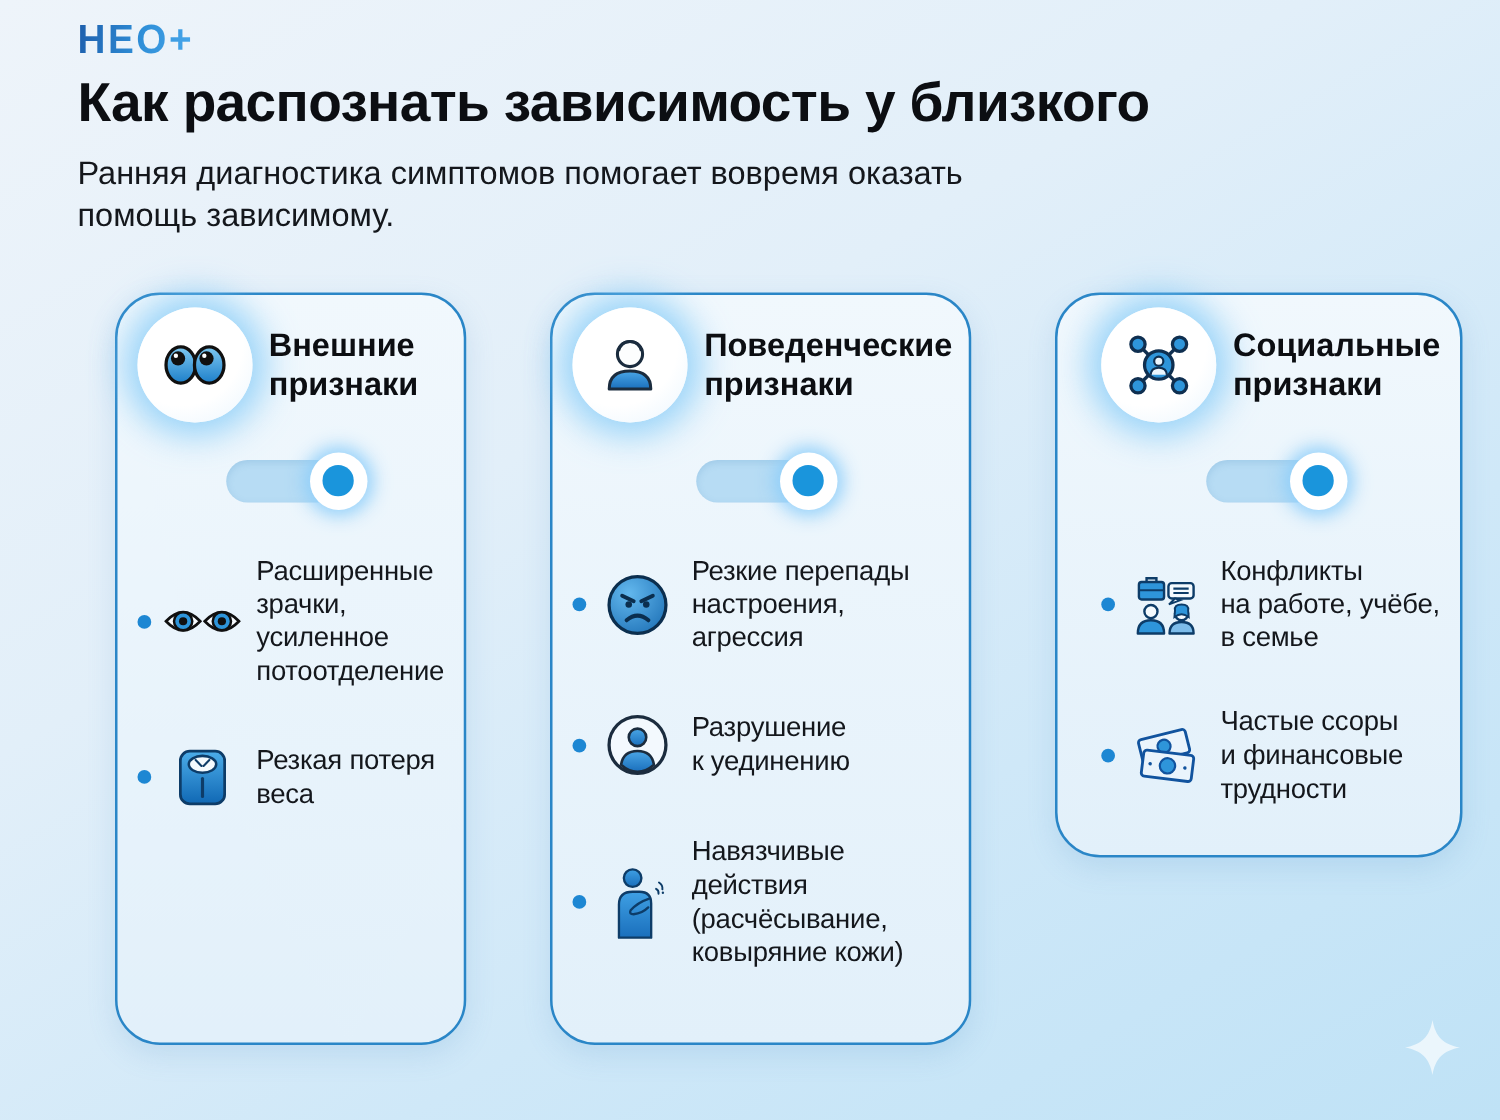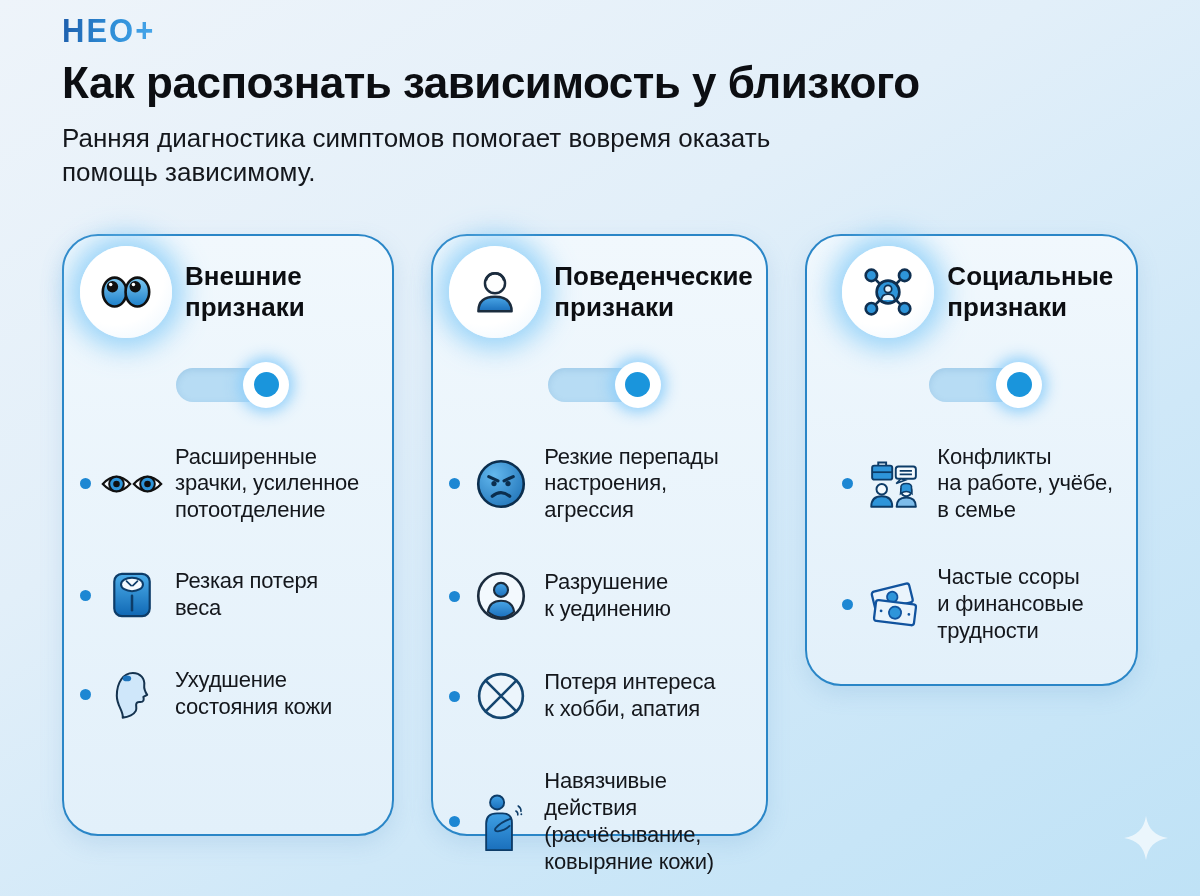--- a/index.html
+++ b/index.html
@@ -18,20 +18,21 @@
   }
   .title { margin-top:8px; font-size:44px; font-weight:700; letter-spacing:-0.5px; color:#0c0e12; }
   .subtitle { margin-top:14px; font-size:26px; font-weight:400; line-height:1.3; color:#14171c; white-space:pre-line; }
 
   .cards { display:flex; gap:37px; padding:0 62px; margin-top:44px; align-items:flex-start; }
   .card {
     width:337px; height:602px; border:2px solid #2a86c7; border-radius:36px;
     background:linear-gradient(180deg,#f1f8fd 0%,#e2f0fa 100%);
     box-shadow:0 8px 22px rgba(90,150,205,0.18);
     padding:10px 16px 24px 16px;
+    margin-left:30px;
   }
   .card--short { height:452px;padding-left:35px; }
   .card-header { display:flex; align-items:center; gap:13px; }
   .icon-circle {
     flex:none; width:92px; height:92px; border-radius:50%;
     background:radial-gradient(circle at 38% 32%,#ffffff 58%,#e9f5fe 100%);
     box-shadow:0 0 26px 11px rgba(126,200,247,0.75);
     display:flex; align-items:center; justify-content:center;
   }
   .card-title { font-size:26px; font-weight:700; line-height:1.16; white-space:pre-line; color:#0c0e12; }
@@ -128,31 +129,20 @@
                 </defs>
               <rect x="11" y="7" width="42" height="50" rx="9" fill="url(#gScale)" stroke="#0d3c68" stroke-width="2.6"></rect>
               <ellipse cx="32" cy="19.5" rx="13" ry="8" fill="#f4fafe" stroke="#0d3c68" stroke-width="2.4"></ellipse>
               <path d="M31 21 L25.5 15.5 M33 21 L38.5 15.5" stroke="#0d3c68" stroke-width="2" fill="none" stroke-linecap="round"></path>
               <line x1="32" y1="33" x2="32" y2="50" stroke="#0d3c68" stroke-width="3" stroke-linecap="round"></line>
             </svg>
           </div>
           <div class="item-text">Резкая потеря
 веса</div>
         </div>
-        <div class="item">
-          <div class="bullet"></div>
-          <div class="item-icon">
-            <svg width="54" height="56" viewBox="0 0 64 64">
-              <path d="M21 60 C22 52 14 46 14 34 C14 18 22 7 33 7 C42 7 47.5 14 46.5 22 C46 26 47.5 29 50 33 L45.5 35.5 C46.5 39 45.8 41.5 41.8 41.5 C39.6 41.5 37.6 41 37 44 C36.5 46.5 38 49 36.5 52 C34.5 56 28 59.5 21 60 Z" fill="#cfe7fa" stroke="#15334f" stroke-width="2.4" stroke-linejoin="round"></path>
-              <ellipse cx="26" cy="13.5" rx="5" ry="3.4" fill="#1c74bd"></ellipse>
-            </svg>
-          </div>
-          <div class="item-text">Ухудшение
-состояния кожи</div>
-        </div>
       </div>
     </div>
 
     <div class="card">
       <div class="card-header">
         <div class="icon-circle">
           <svg width="56" height="56" viewBox="0 0 64 64">
             <defs>
                 <linearGradient id="gBody" x1="0" y1="0" x2="0" y2="1">
               <stop offset="0" stop-color="#4aa6e6"></stop>
@@ -206,31 +196,20 @@
                     <stop offset="1" stop-color="#1a6fbc"></stop>
               </linearGradient>
                 </defs>
               <circle cx="32" cy="32" r="26" fill="#f3f9fe" stroke="#1b2c3e" stroke-width="3"></circle>
               <circle cx="32" cy="25" r="8" fill="url(#gSol)" stroke="#1b2c3e" stroke-width="2.4"></circle>
               <path d="M17 50 Q19 37.5 32 37.5 Q45 37.5 47 50 Q40 56.5 32 56.5 Q24 56.5 17 50 Z" fill="url(#gSol)" stroke="#1b2c3e" stroke-width="2.4"></path>
             </svg>
           </div>
           <div class="item-text">Разрушение
 к уединению</div>
-        </div>
-        <div class="item">
-          <div class="bullet"></div>
-          <div class="item-icon">
-            <svg width="56" height="56" viewBox="0 0 64 64">
-              <circle cx="32" cy="32" r="25" fill="#ecf5fc" stroke="#14456f" stroke-width="3"></circle>
-              <path d="M14.5 14.5 L49.5 49.5 M49.5 14.5 L14.5 49.5" stroke="#14456f" stroke-width="3" stroke-linecap="round"></path>
-            </svg>
-          </div>
-          <div class="item-text">Потеря интереса
-к хобби, апатия</div>
         </div>
         <div class="item">
           <div class="bullet"></div>
           <div class="item-icon">
             <svg width="50" height="60" viewBox="0 0 64 76">
               <defs>
                   <linearGradient id="gComp" x1="0" y1="0" x2="0" y2="1">
                 <stop offset="0" stop-color="#3fa0e4"></stop>
                     <stop offset="1" stop-color="#1a6fbc"></stop>
               </linearGradient>

